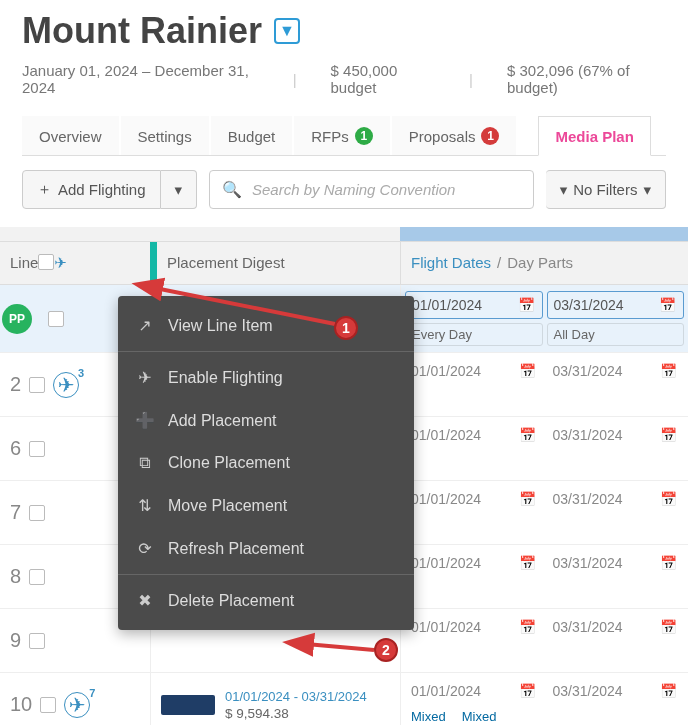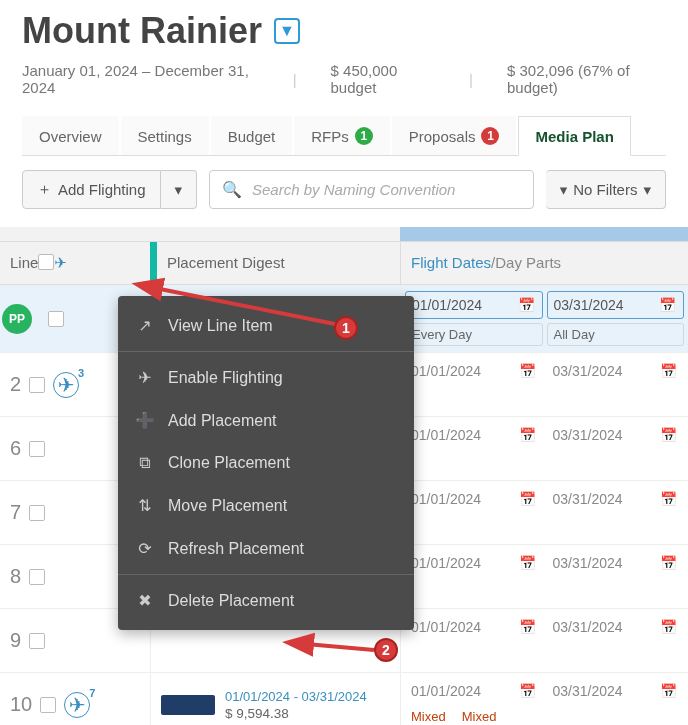--- a/index.html
+++ b/index.html
@@ -19,21 +19,21 @@
   }
   .meta { display: flex; gap: 34px; align-items: center; color: #777; font-size: 15px; margin-top: 10px; }
   .meta .sep { color: #ccc; }
   .tabs { display: flex; margin-top: 20px; border-bottom: 1px solid #ddd; }
   .tab {
     padding: 10px 16px; color: #666; font-size: 15px; cursor: pointer;
     border: 1px solid transparent; border-bottom: none; position: relative;
     background: #fafafa; margin-right: 2px;
     display: flex; align-items: center; gap: 6px;
   }
-  .tab.active { background: #fff; border-color: #ddd; border-bottom: 1px solid #fff; margin-bottom: -1px; font-weight: 600; color: #14532d; }
+  .tab.active { background: #fff; border-color: #ddd; border-bottom: 1px solid #fff; margin-bottom: -1px; font-weight: 600; color: #ec4899; margin-left: 20px; }
   .badge-green, .badge-red {
     display: inline-flex; width: 18px; height: 18px; border-radius: 50%;
     align-items: center; justify-content: center; font-size: 12px; color: #fff; font-weight: 700;
   }
   .badge-green { background: #2eab46; }
   .badge-red { background: #d43b3b; }
   .toolbar { display: flex; gap: 12px; margin-top: 14px; align-items: stretch; }
   .btn-group { display: flex; }
   .btn {
     background: #f6f6f6; border: 1px solid #ccc; padding: 9px 14px; font-size: 15px;
@@ -50,21 +50,21 @@
   .searchbox input::placeholder { color: #aaa; font-style: italic; }
 
   .grid { margin-top: 18px; }
   .col-headers { display: flex; background: #f2f2f2; border-top: 1px solid #ddd; border-bottom: 1px solid #ddd; }
   .col-headers > div { padding: 12px 10px; font-size: 15px; color: #666; }
   .band-flight { position: absolute; left: 400px; right: 0; top: 0; height: 14px; background: #a7c9e8; }
   .col-headers-wrap { position: relative; padding-top: 14px; background: #f2f2f2; }
   .c-line { width: 150px; display: flex; align-items: flex-start; gap: 0; }
   .c-digest { width: 250px; border-left: 7px solid #14b8a6; }
   .c-flight { flex: 1; border-left: 1px solid #ddd; display: flex; flex-direction: column; }
-  .flight-top { display: flex; color: #888; }
+  .flight-top { display: flex; gap: 6px; color: #888; }
   .flight-top .lbl { color: #3a8fc0; }
   .rows .row { display: flex; border-bottom: 1px solid #eee; min-height: 64px; }
   .row.sel { background: #e8f2fb; }
   .row .c-line { display: flex; align-items: center; gap: 8px; padding: 10px; font-size: 20px; color: #888; }
   .row .c-digest { padding: 8px 10px; border-left: 1px solid #eee; font-size: 13.5px; color: #3a8fc0; display: flex; gap: 10px; align-items: center; }
   .row .c-flight { border-left: 1px solid #eee; padding: 6px 4px; }
   .checkbox { width: 16px; height: 16px; border: 1px solid #bbb; background: #fff; border-radius: 2px; }
   .plane-badge {
     width: 26px; height: 26px; border: 1px solid #3a8fc0; border-radius: 50%;
     display: flex; align-items: center; justify-content: center; color: #3a8fc0; position: relative;
@@ -95,21 +95,21 @@
     display: flex; align-items: center; padding: 0 6px; justify-content: space-between;
   }
   .date-cell.sel { border-color: #5a9bd0; }
   .sub-cells { display: flex; gap: 4px; margin-top: 4px; }
   .sub-cell {
     flex: 1; border: 1px solid #cfd8df; border-radius: 3px; font-size: 13px; color: #666;
     padding: 3px 6px;
   }
   .static-dates { display: flex; gap: 4px; }
   .static-date { flex: 1; display: flex; align-items: center; justify-content: space-between; color: #888; font-size: 14px; padding: 4px 6px; }
-  .mixlabel { color: #c2410c; font-size: 13px; padding: 2px 6px; }
+  .mixlabel { color: #0369a1; font-size: 13px; padding: 2px 6px; }
   .cal-icon { color: #aaa; }
 
   
   .ctx {
     position: absolute; left: 118px; top: 296px; width: 296px;
     background: #4b4b4b; border-radius: 4px; padding: 8px 0; color: #ddd;
     box-shadow: 0 4px 14px rgba(0,0,0,.3); z-index: 50;
   }
   .ctx .item {
     display: flex; align-items: center; gap: 14px; padding: 12px 18px;

